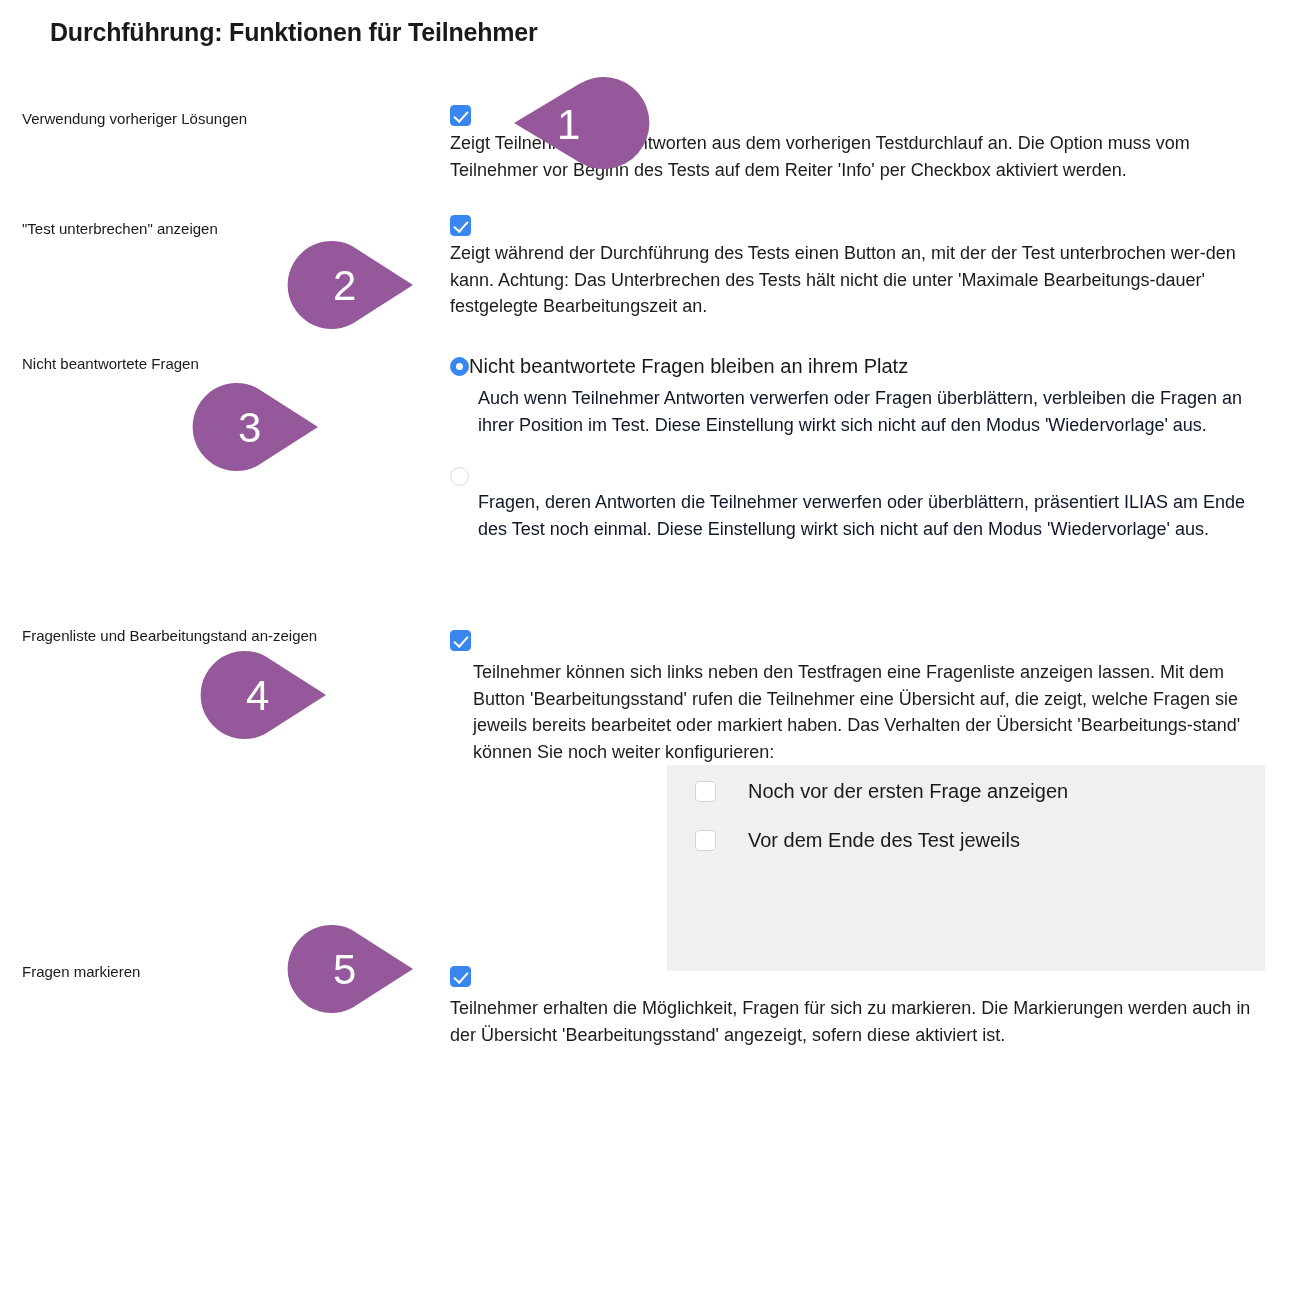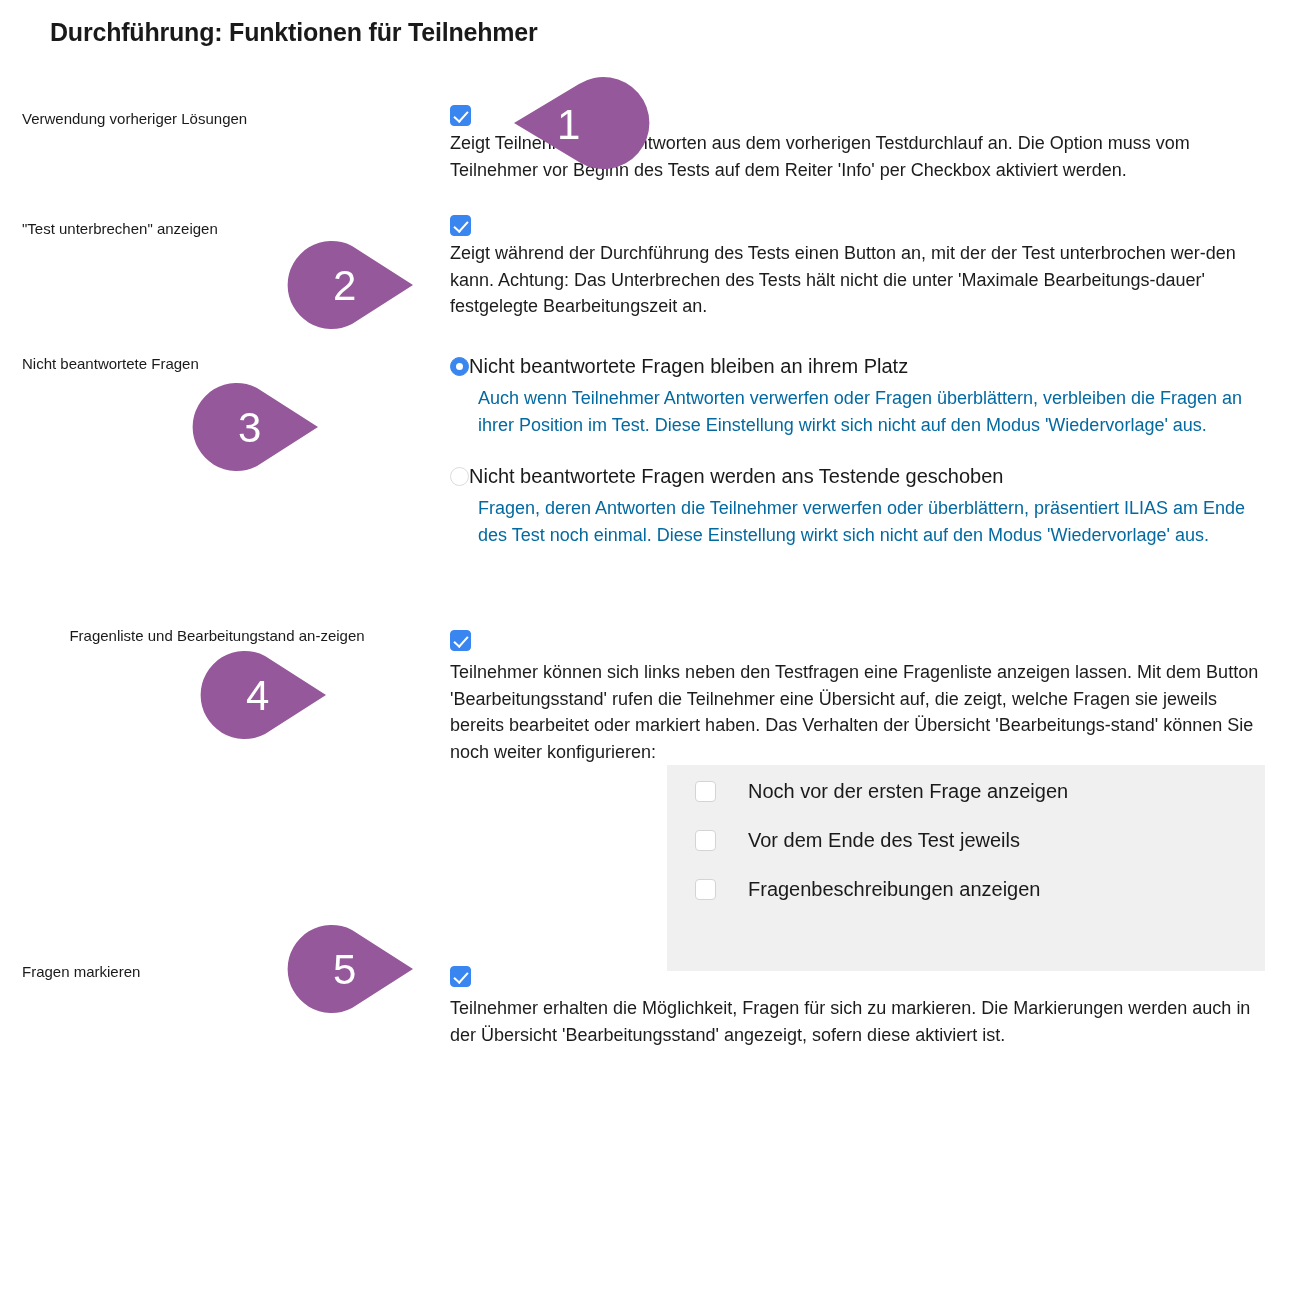--- a/index.html
+++ b/index.html
@@ -58,21 +58,21 @@
   .rb.on { background:#3a86f0; border:1px solid #3a86f0; }
   .rb.on::after {
     content:""; position:absolute; left:5px; top:5px;
     width:7px; height:7px; border-radius:50%; background:#ffffff;
   }
   .rb.off { background:#ffffff; border:1.6px solid #dcdcdc; }
   .radio-label {
     font-size:20px; line-height:32px; color:#1a1a1a;
   }
   .radio-desc {
-    font-size:18px; line-height:26.5px; color:#0369a1;
+    font-size:18px; line-height:26.5px; color:#0f172a;
     margin-left:28px; margin-top:3px;
   }
 
   
   .subpanel {
     position:absolute; left:667px; top:765px;
     width:598px; height:206px;
     background:#f0f0f0;
   }
   .sub-item {
@@ -125,49 +125,44 @@
         <div class="radio-line">
           <span class="rb on"></span>
           <span class="radio-label">Nicht beantwortete Fragen bleiben an ihrem Platz</span>
         </div>
         <div class="radio-desc">Auch wenn Teilnehmer Antworten verwerfen oder Fragen überblättern, verbleiben die Fragen an ihrer Position im Test. Diese Einstellung wirkt sich nicht auf den Modus 'Wiedervorlage' aus.</div>
       </div>
 
       <div class="radio-block" style="margin-top:22px;">
         <div class="radio-line">
           <span class="rb off"></span>
-          <span class="radio-label">Nicht beantwortete Fragen werden ans Testende geschoben</span>
         </div>
         <div class="radio-desc">Fragen, deren Antworten die Teilnehmer verwerfen oder überblättern, präsentiert ILIAS am Ende des Test noch einmal. Diese Einstellung wirkt sich nicht auf den Modus 'Wiedervorlage' aus.</div>
       </div>
 
     </div>
   </div>
 
   <div class="row" style="top:622px;">
-    <div class="row-label" style="width:390px;text-align:center;">Fragenliste und Bearbeitungstand an-zeigen</div>
+    <div class="row-label" style="width:390px;">Fragenliste und Bearbeitungstand an-zeigen</div>
     <div class="row-body">
       <span class="cb checked" style="margin-top:8px;"></span>
-      <div class="desc" style="margin-top:8px;">Teilnehmer können sich links neben den Testfragen eine Fragenliste anzeigen lassen. Mit dem Button 'Bearbeitungsstand' rufen die Teilnehmer eine Übersicht auf, die zeigt, welche Fragen sie jeweils bereits bearbeitet oder markiert haben. Das Verhalten der Übersicht 'Bearbeitungs-stand' können Sie noch weiter konfigurieren:</div>
+      <div class="desc" style="margin-top:8px;margin-left:23px;">Teilnehmer können sich links neben den Testfragen eine Fragenliste anzeigen lassen. Mit dem Button 'Bearbeitungsstand' rufen die Teilnehmer eine Übersicht auf, die zeigt, welche Fragen sie jeweils bereits bearbeitet oder markiert haben. Das Verhalten der Übersicht 'Bearbeitungs-stand' können Sie noch weiter konfigurieren:</div>
     </div>
   </div>
 
   <div class="subpanel">
     <div class="sub-item" style="top:14px;">
       <span class="cb unchecked"></span>
       <span class="sub-label">Noch vor der ersten Frage anzeigen</span>
     </div>
     <div class="sub-item" style="top:63px;">
       <span class="cb unchecked"></span>
       <span class="sub-label">Vor dem Ende des Test jeweils</span>
     </div>
-    <div class="sub-item" style="top:112px;">
-      <span class="cb unchecked"></span>
-      <span class="sub-label">Fragenbeschreibungen anzeigen</span>
-    </div>
   </div>
 
   <div class="row" style="top:958px;">
     <div class="row-label">Fragen markieren</div>
     <div class="row-body">
       <span class="cb checked" style="margin-top:8px;"></span>
       <div class="desc" style="margin-top:8px;">Teilnehmer erhalten die Möglichkeit, Fragen für sich zu markieren. Die Markierungen werden auch in der Übersicht 'Bearbeitungsstand' angezeigt, sofern diese aktiviert ist.</div>
     </div>
   </div>
 

